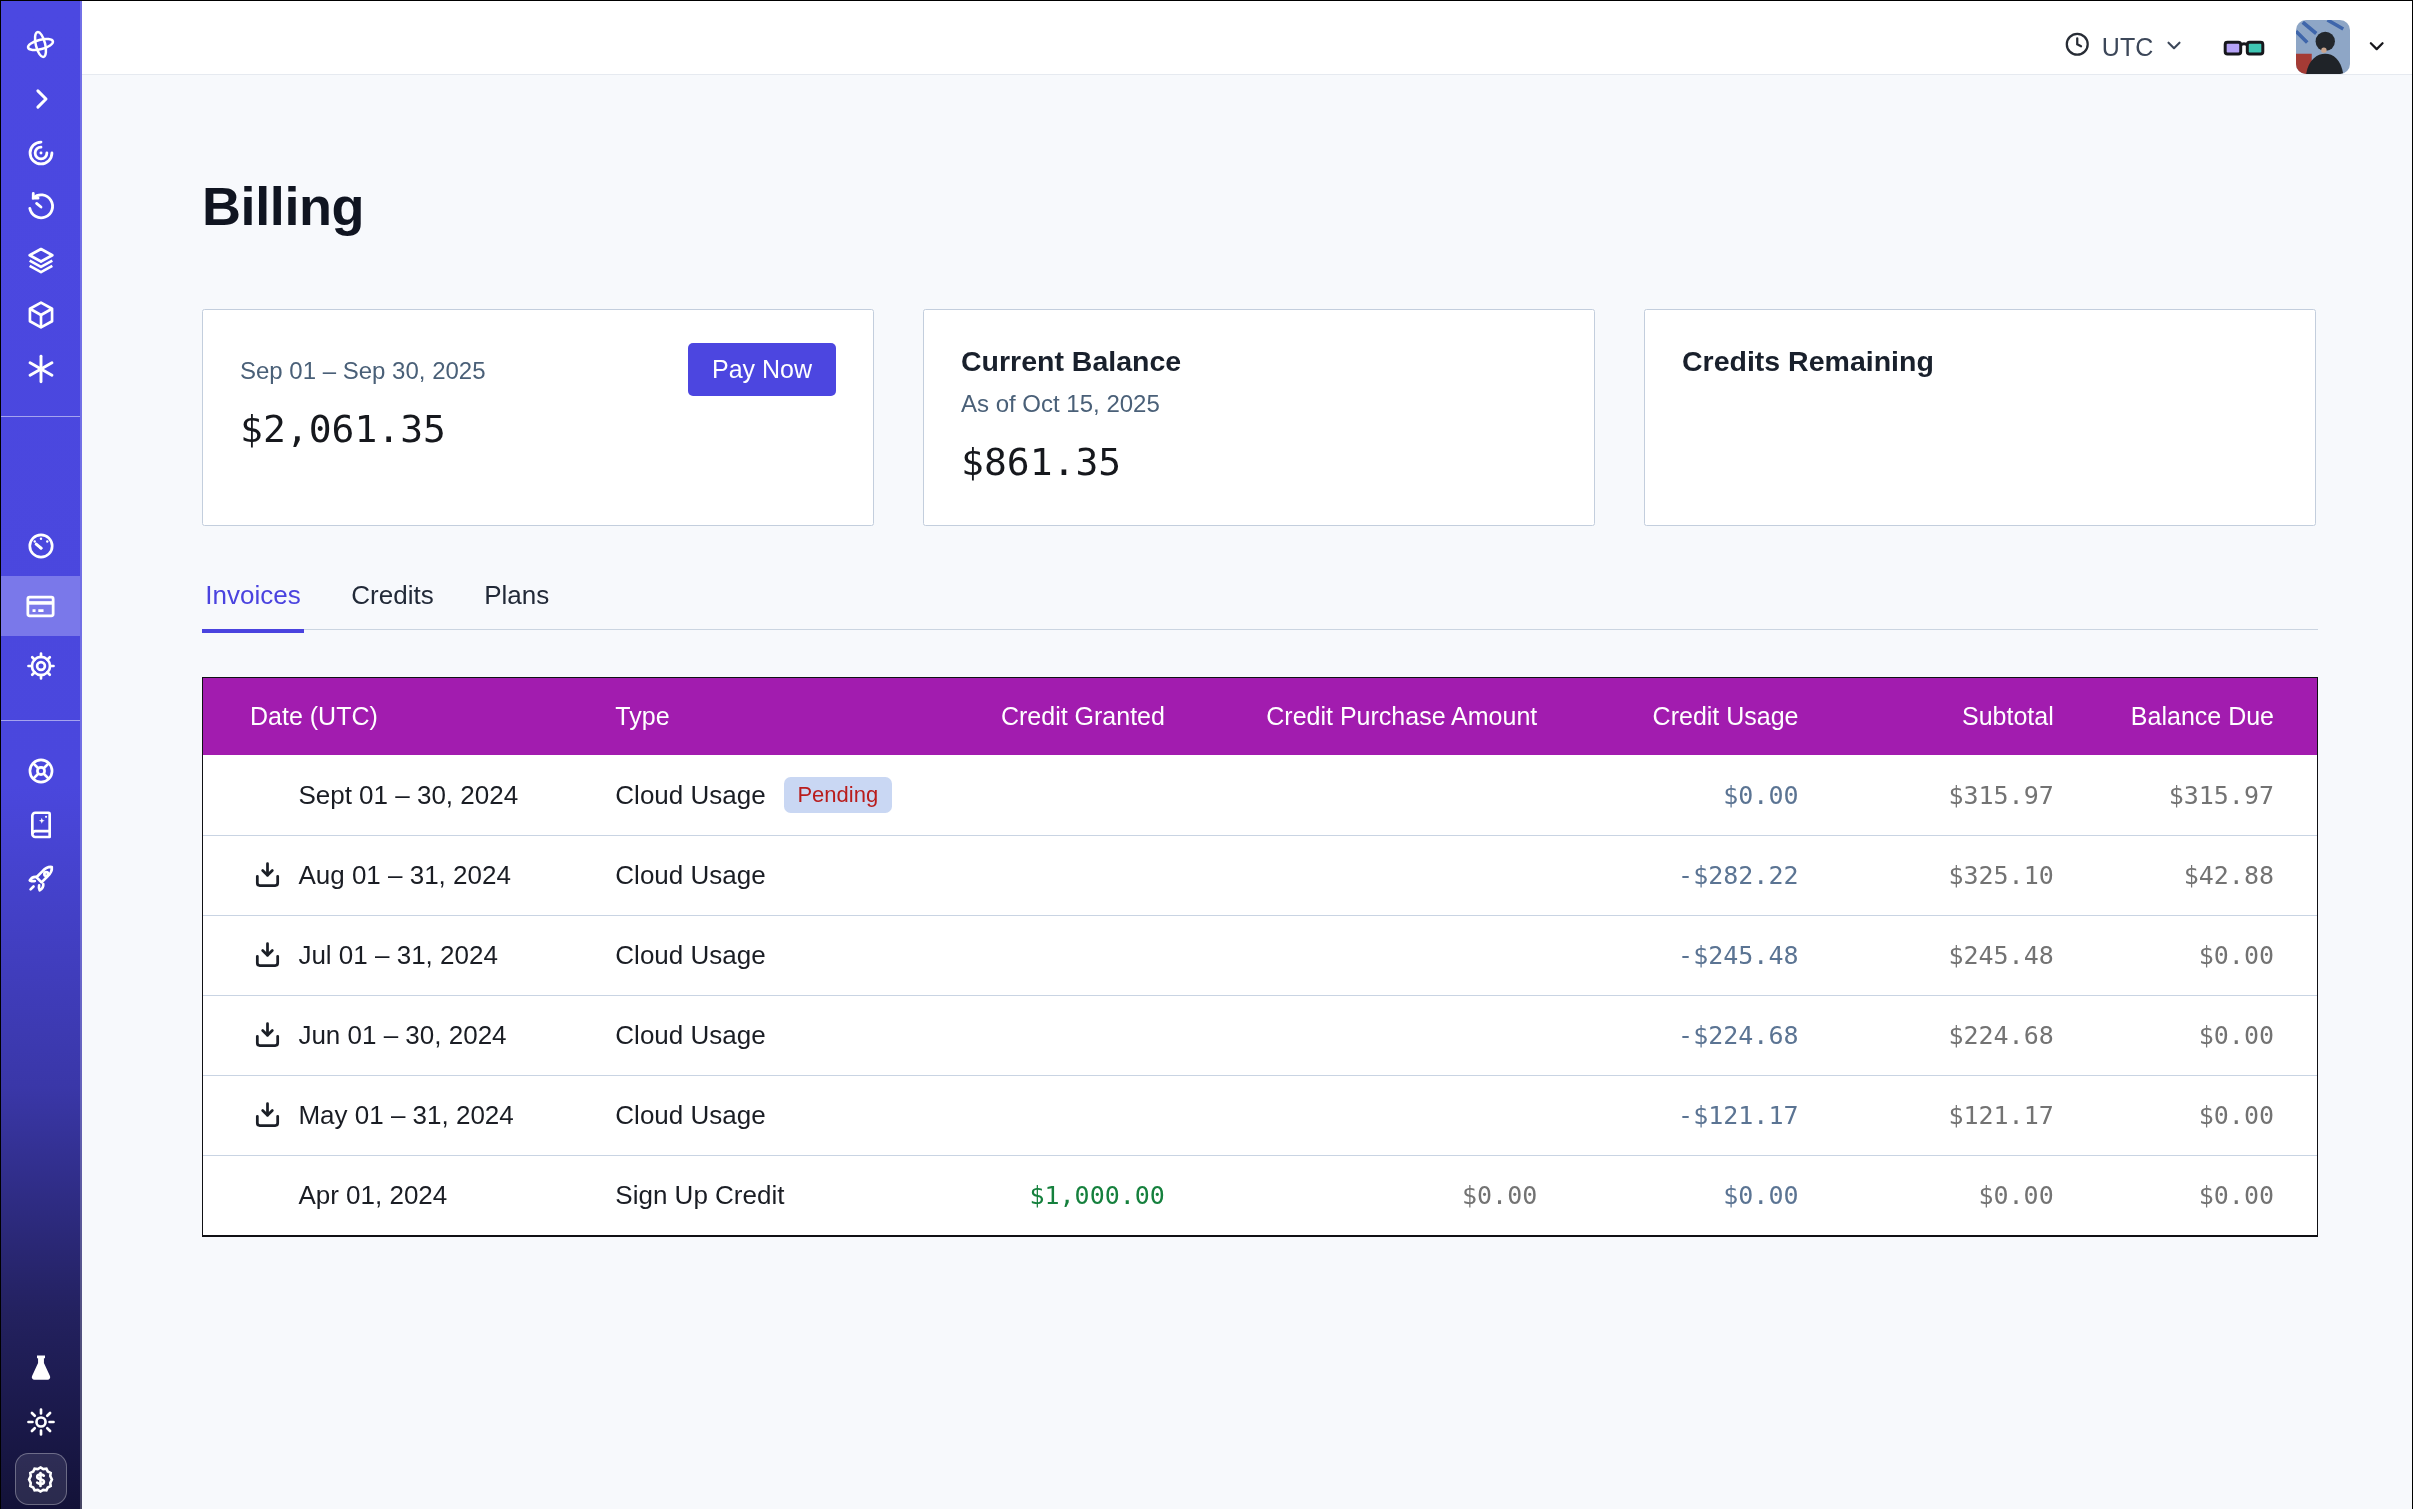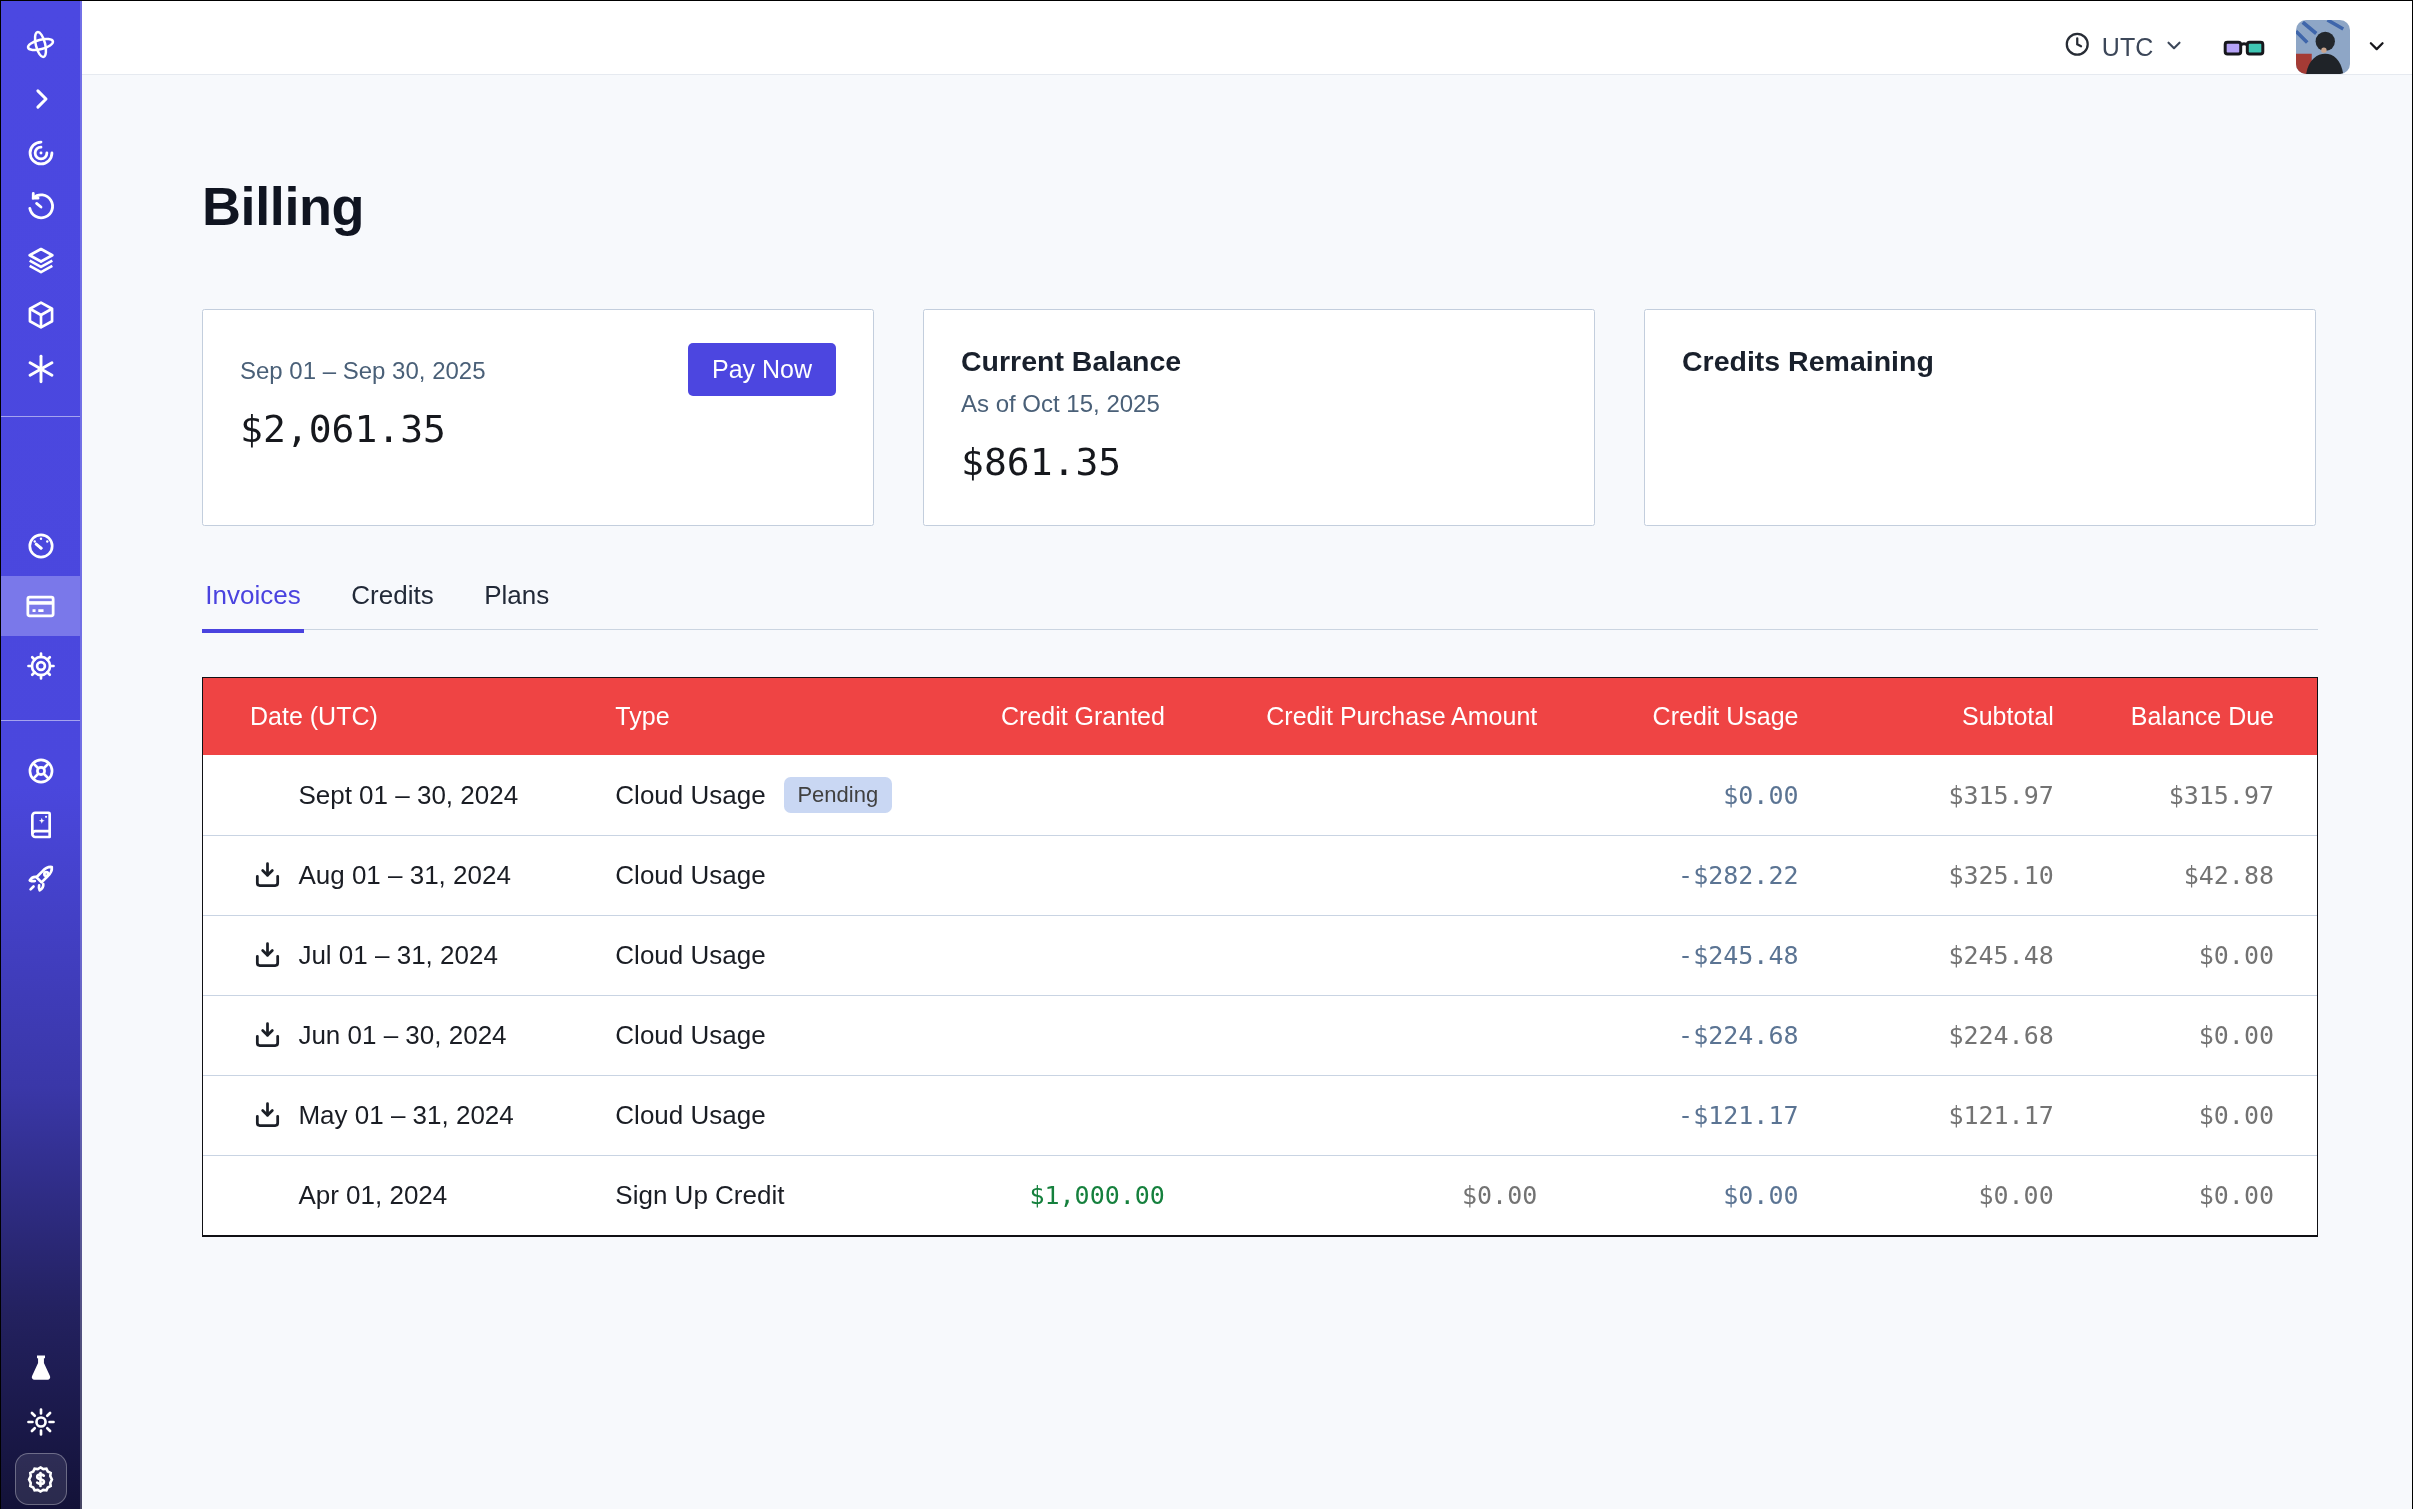--- a/index.html
+++ b/index.html
@@ -44,32 +44,32 @@
 
   .tabs { margin-top:54px; width:2116px; display:flex; border-bottom:1.7px solid #cbd5e1; }
   .tab { font-size:26px; padding:0 3.3px 18.4px 3.3px; margin-right:44px; cursor:pointer; color:#222a38; font-weight:500; position:relative; }
   .tab.active { color:#4a43df; }
   .tab.active::after { content:""; position:absolute; left:0; right:0; bottom:-3.3px; height:4.2px; background:#4a43df; }
 
   
   .tablewrap { margin-top:47px; width:2116px; border:1.7px solid #101014; border-bottom-width:2.5px; background:#ffffff; }
   table { border-collapse:collapse; table-layout:fixed; width:100%; }
   col.c1{width:375px} col.c2{width:402px} col.c3{width:227px} col.c4{width:372px} col.c5{width:261px} col.c6{width:255px} col.c7{width:220px}
-  thead th { background:#ef4444; color:#ffffff; font-weight:500; font-size:25px; height:77px; text-align:right; padding-right:43px; }
+  thead th { background:#a21caf; color:#ffffff; font-weight:500; font-size:25px; height:77px; text-align:right; padding-right:43px; }
   thead th.l { text-align:left; padding-right:0; }
   thead th.th-date { padding-left:47px; }
   thead th.th-type { padding-left:37px; }
   tbody td { height:80px; font-size:26px; color:#1a1d24; border-top:1.7px solid #c9d4e3; vertical-align:middle; }
   tbody tr:first-child td { border-top:none; }
   td.c-date { padding-left:47px; }
   .date-wrap { display:flex; align-items:center; gap:13.4px; }
   .dl-slot { width:35px; height:35px; display:flex; align-items:center; justify-content:center; }
   td.c-type { padding-left:37px; }
   .type-wrap { display:flex; align-items:center; gap:18.4px; }
-  .badge { background:#c9d7f3; color:#404040; font-size:22px; padding:6.7px 13.4px; border-radius:6.7px; line-height:1;text-align:center; }
+  .badge { background:#c9d7f3; color:#b91c1c; font-size:22px; padding:6.7px 13.4px; border-radius:6.7px; line-height:1;text-align:center; }
   td.num { text-align:right; padding-right:43px; font-family:"DejaVu Sans Mono", monospace; font-size:25px; color:#737373; }
   td.num.usage { color:#5b7493; }
   td.num.granted { color:#15803d; }
 
   .tfoot { height:95px; display:flex; align-items:center; justify-content:space-between; padding:0 52px 0 40px; border-top:1.7px solid #c9d4e3; }
   .pagesize { display:flex; align-items:center; gap:13.4px; border:1.7px solid #b4c0d3; border-radius:3.3px; height:54px; padding:0 18.4px; font-size:27px; color:#16181d; background:#fff; cursor:pointer; }
   .pager { display:flex; align-items:center; gap:54px; }
   .pager button { background:none; border:none; cursor:pointer; padding:3.3px; }
 </style>
 </head>

